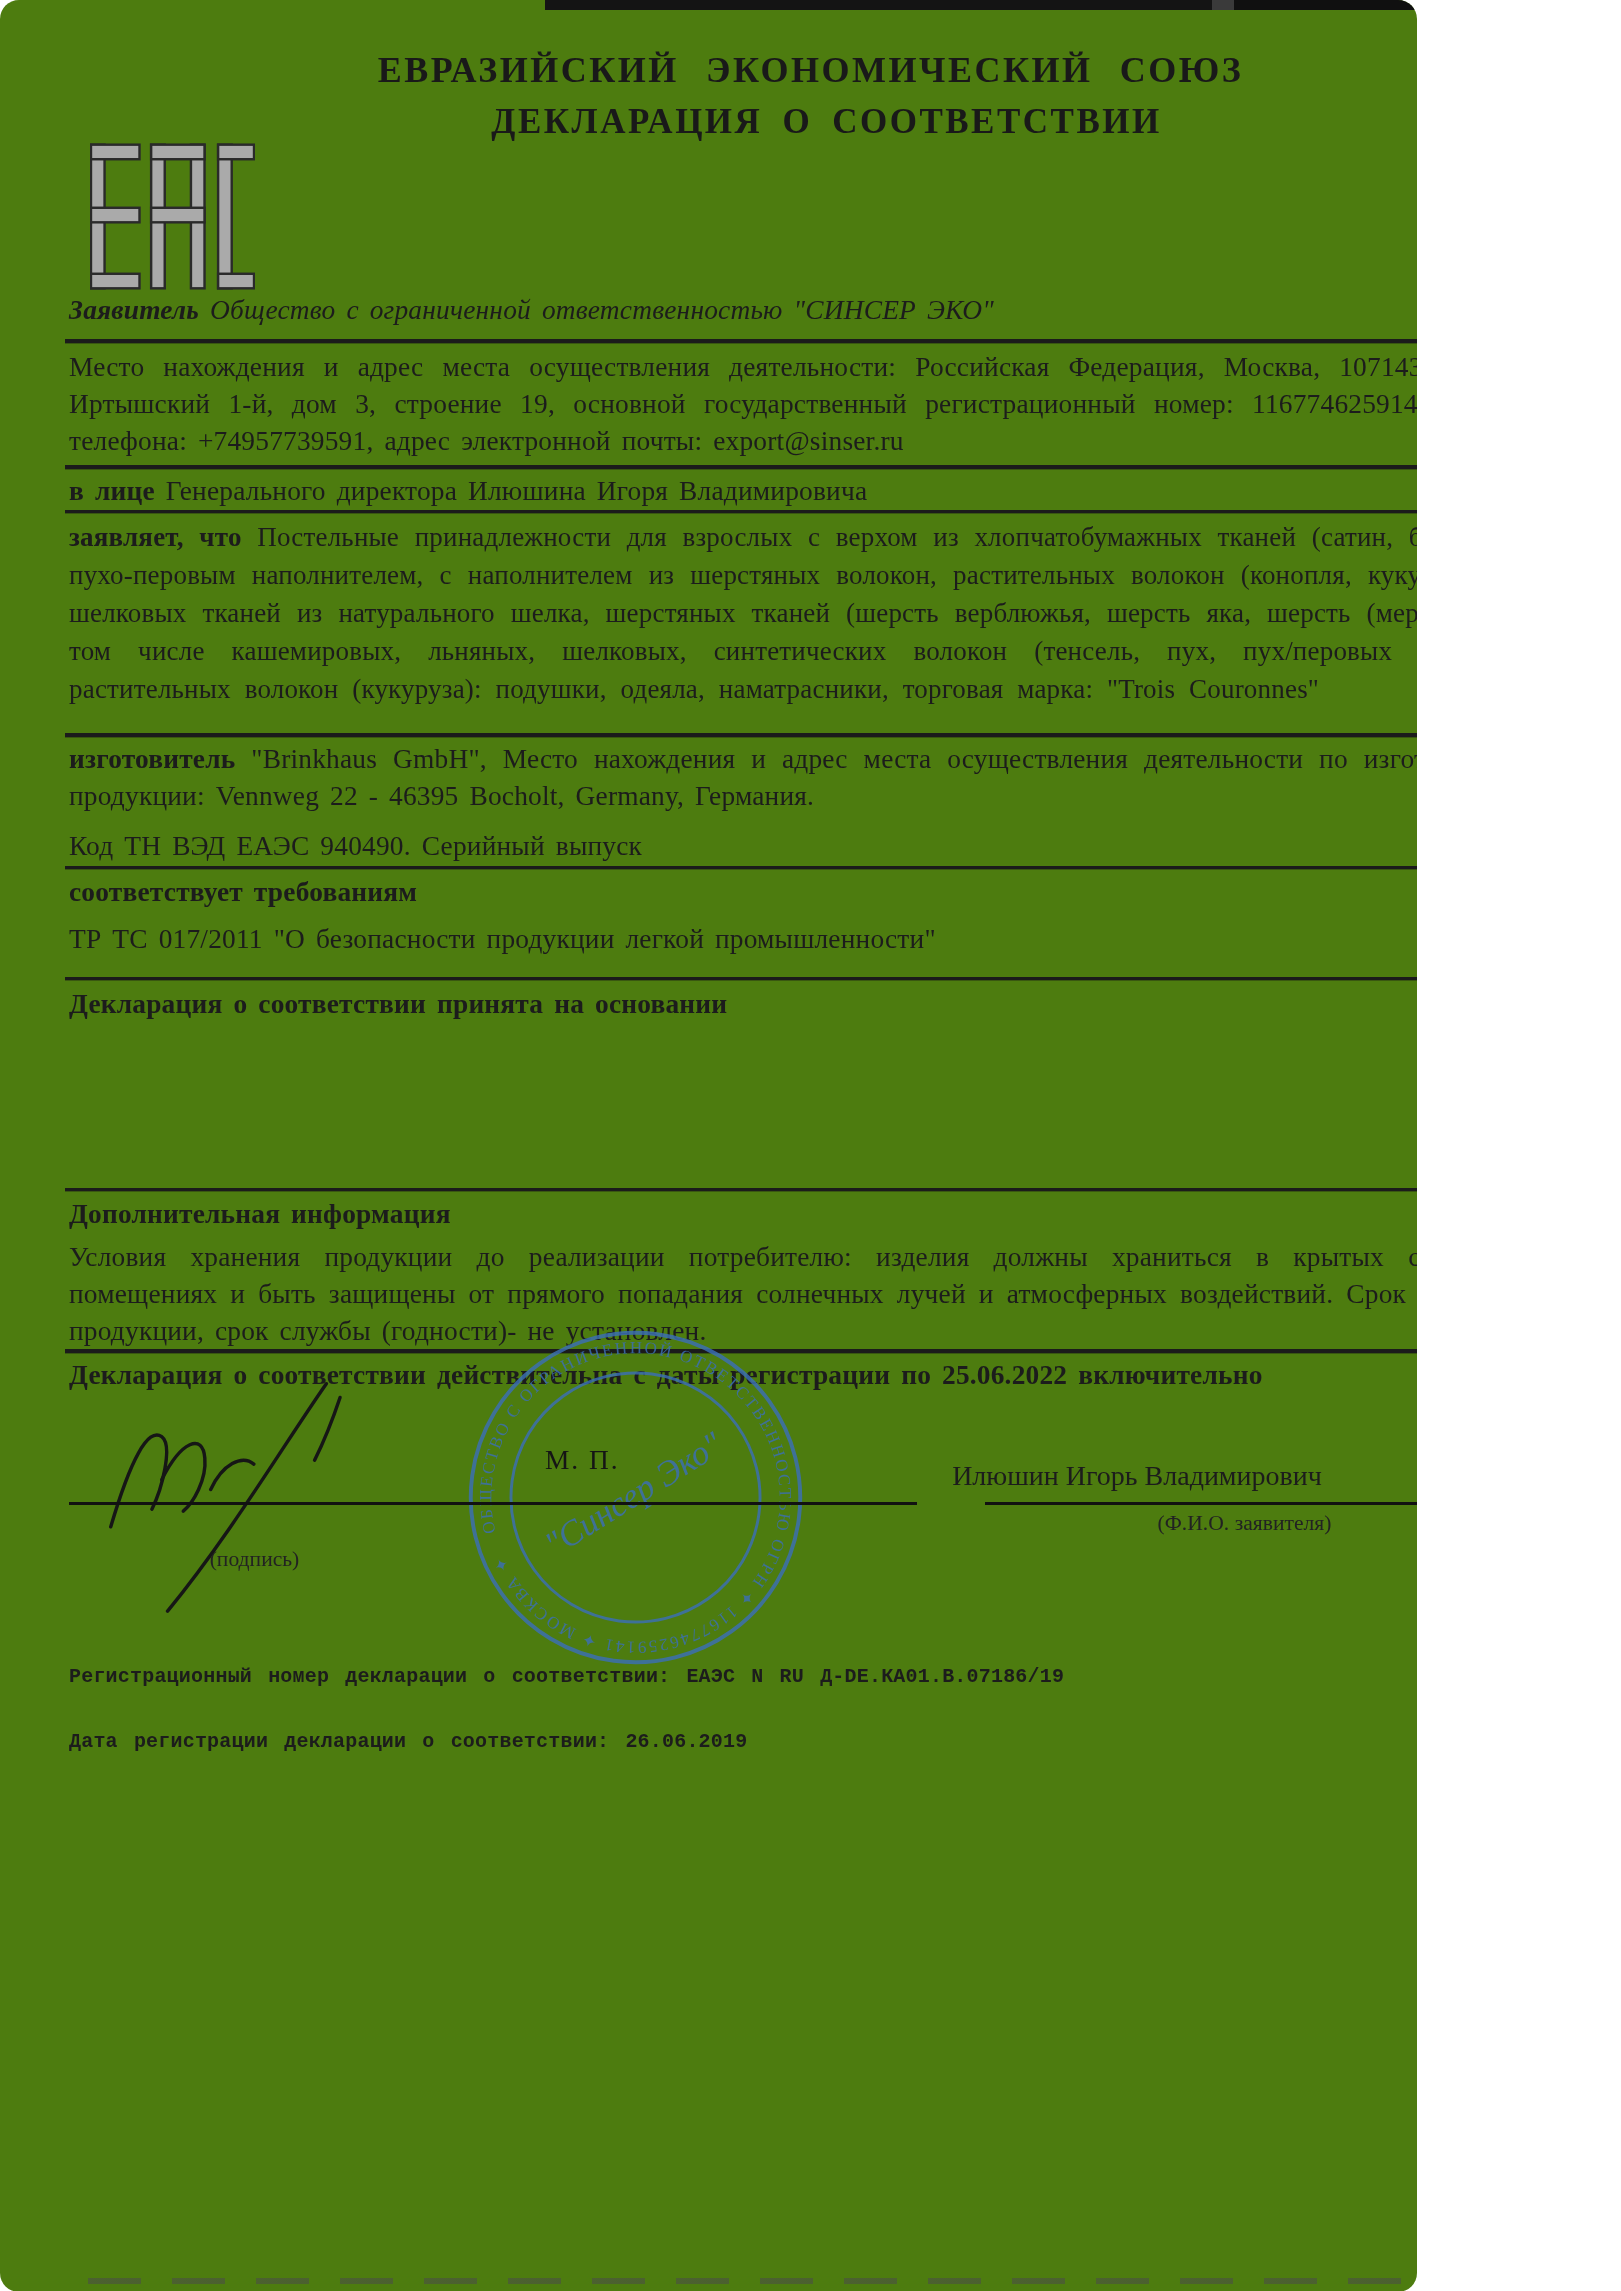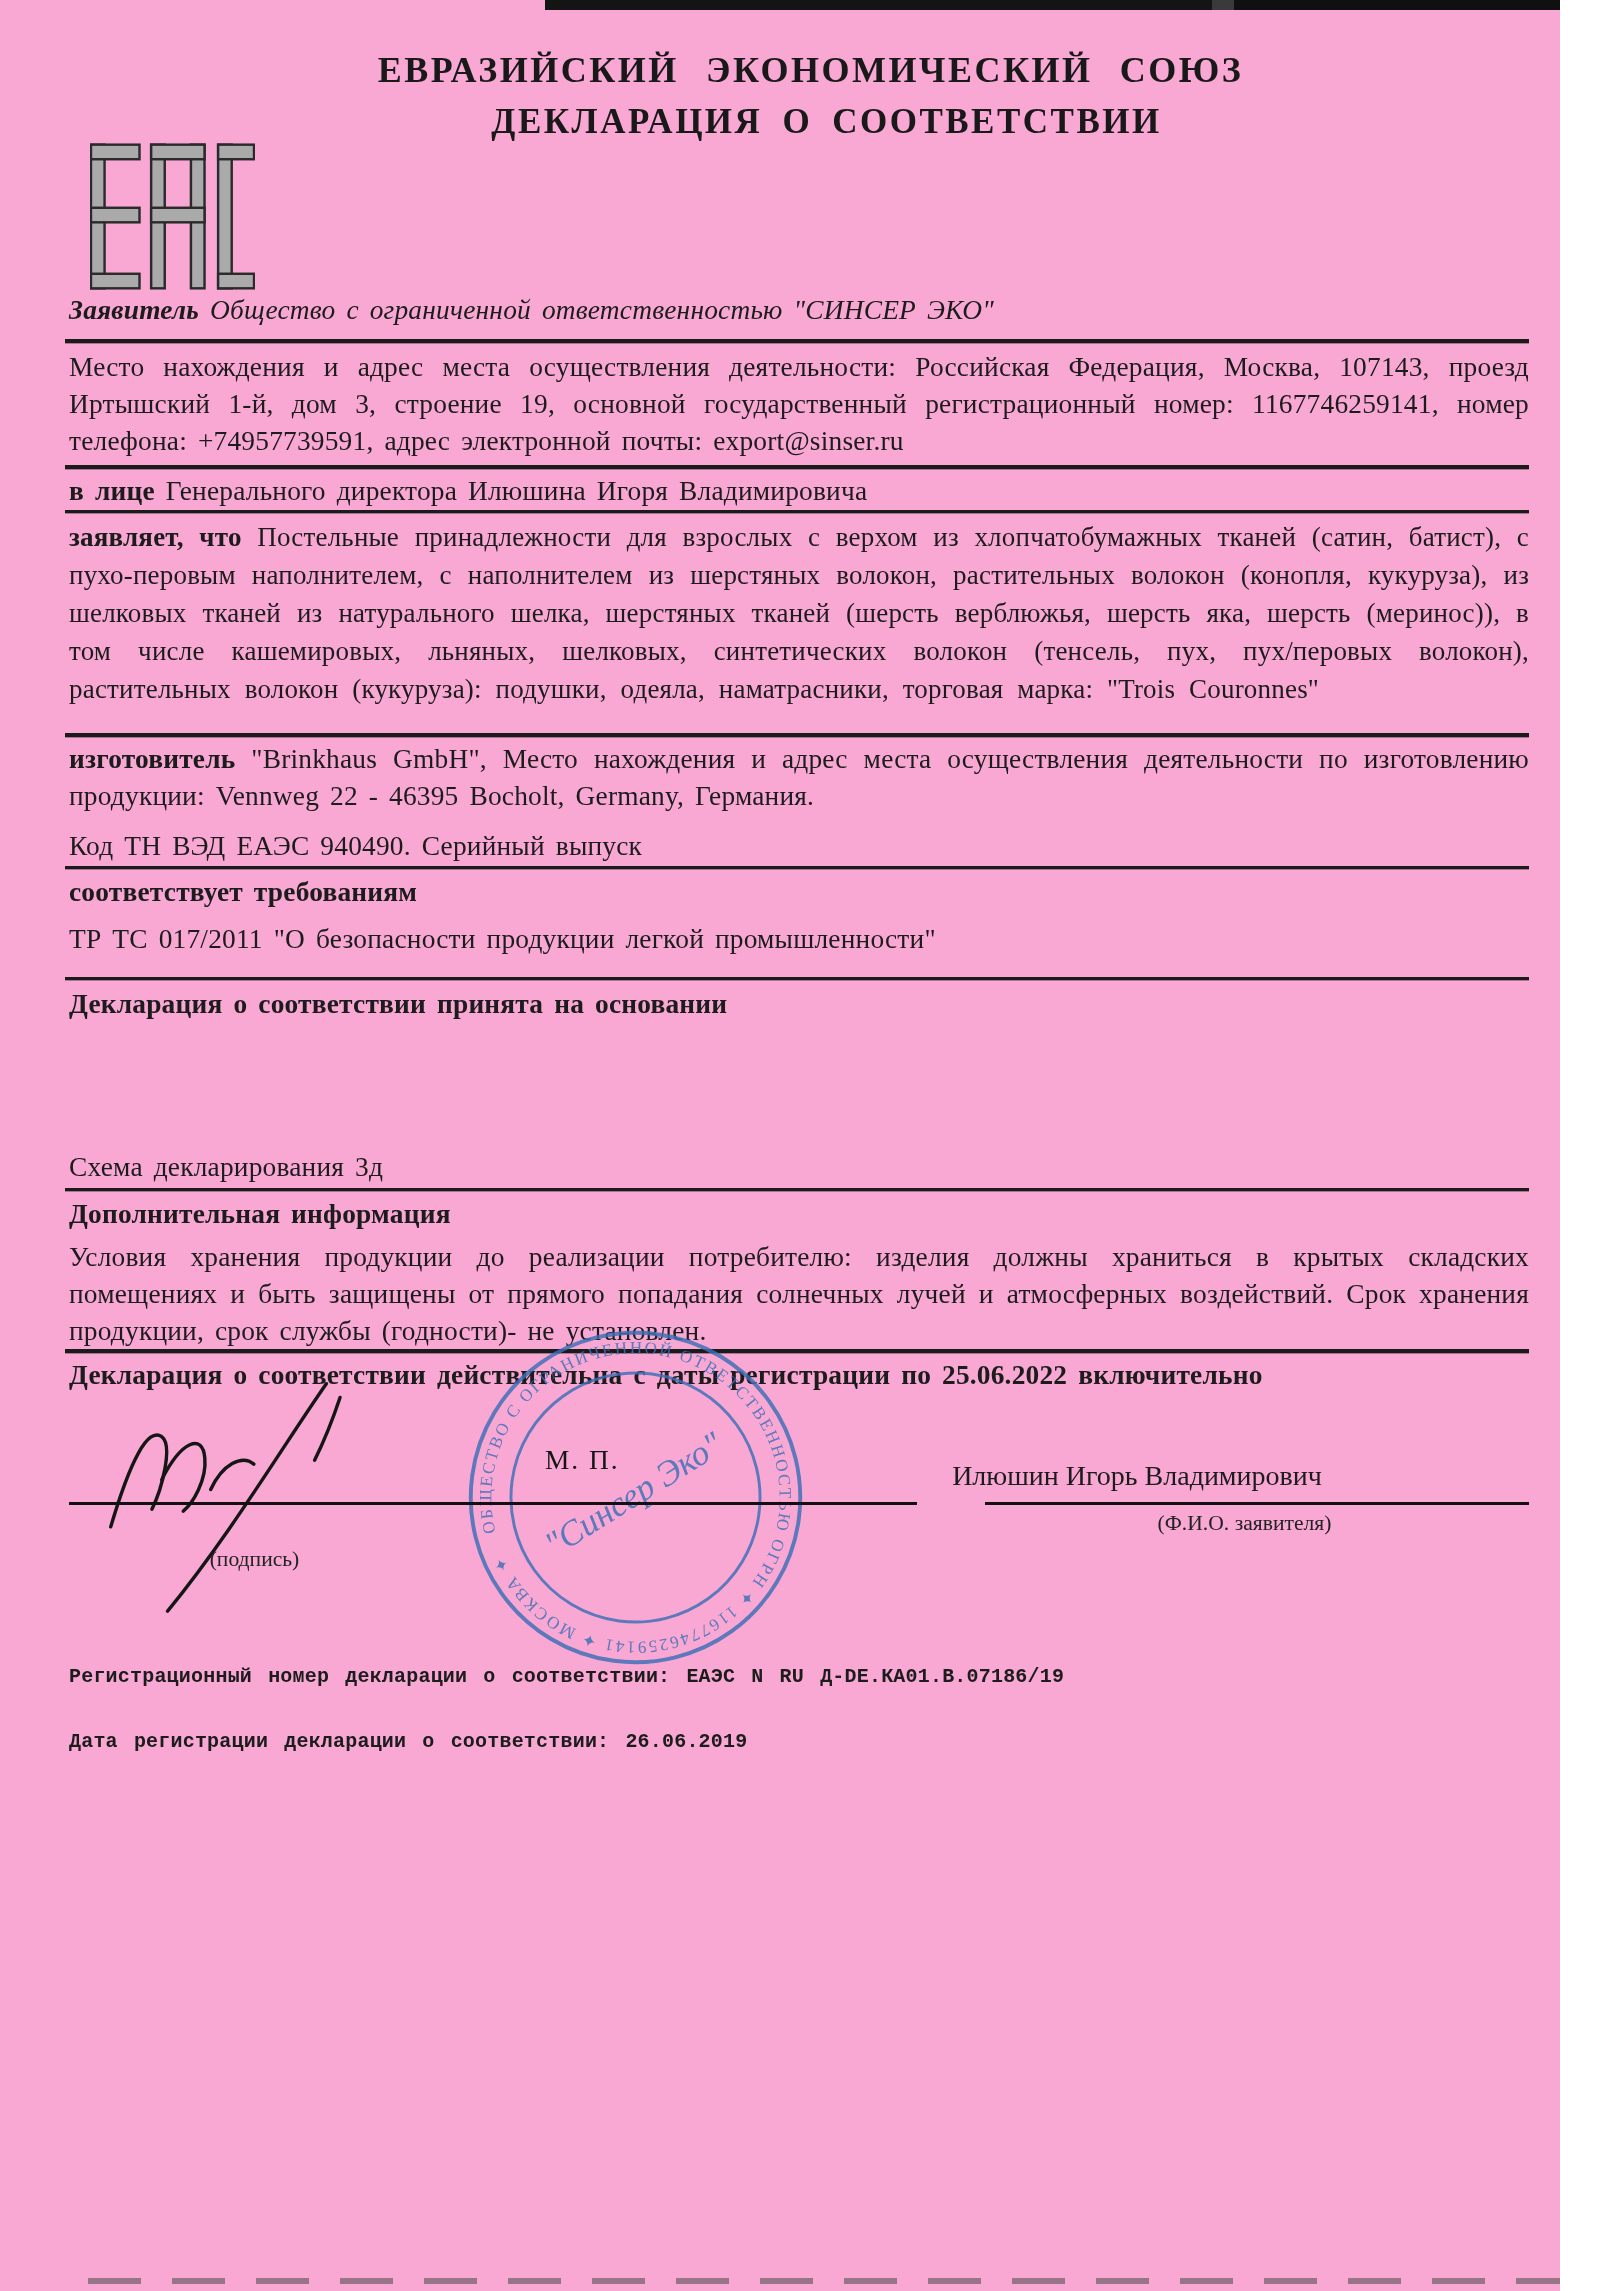--- a/index.html
+++ b/index.html
@@ -1,22 +1,23 @@
 <!DOCTYPE html>
 <html><head>
 <meta charset="utf-8">
 <style>
   html,body{margin:0;padding:0;background:#ffffff;}
   .page{
     position:relative;
-    width:1560px;height:2292px;
-    background:#f9a8d4;
+    width:1417px;height:2292px;
+    background:#4d7c0f;
     font-family:"Liberation Serif", serif;
     color:#1c1c1c;
     overflow:hidden;
+    border-radius:19px;
   }
   .abs{position:absolute;}
   .scan-strip-top{
     top:0;left:545px;width:1076px;height:9.8px;
     background:linear-gradient(90deg,#141414 0 62%,#3a3a3a 62% 64%,#101010 64% 100%);
   }
   .scan-strip-bottom{
     top:2278px;left:88px;width:1480px;height:5.9px;
     background:repeating-linear-gradient(90deg,#4a4a4a 0 53px,transparent 53px 84px);
     opacity:.55;
@@ -121,23 +122,20 @@
   </div>
   <div class="abs para" style="top:921px;">
     <span>ТР ТС 017/2011 "О безопасности продукции легкой промышленности"</span>
   </div>
 
   <div class="abs rule thin" style="top:977px;"></div>
 
   <div class="abs para b" style="top:986px;">
     <span>Декларация о соответствии принята на основании</span>
   </div>
-  <div class="abs para" style="top:1149px;">
-    <span>Схема декларирования 3д</span>
-  </div>
 
   <div class="abs rule thin" style="top:1188px;"></div>
 
   <div class="abs para b" style="top:1196px;">
     <span>Дополнительная информация</span>
   </div>
   <div class="abs para" style="top:1239px;">
     <span>Условия хранения продукции до реализации потребителю: изделия должны храниться в крытых складских  помещениях и быть защищены  от прямого  попадания солнечных  лучей и атмосферных воздействий. Срок хранения продукции, срок службы (годности)- не установлен.</span>
   </div>
 

